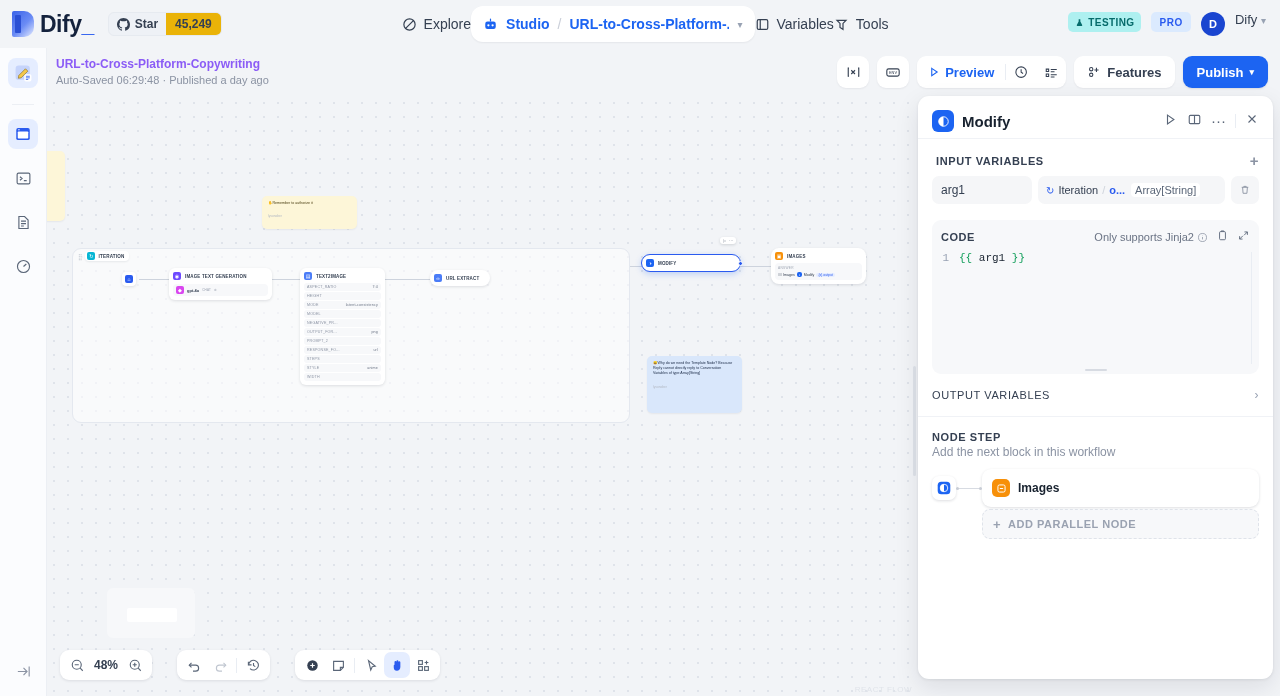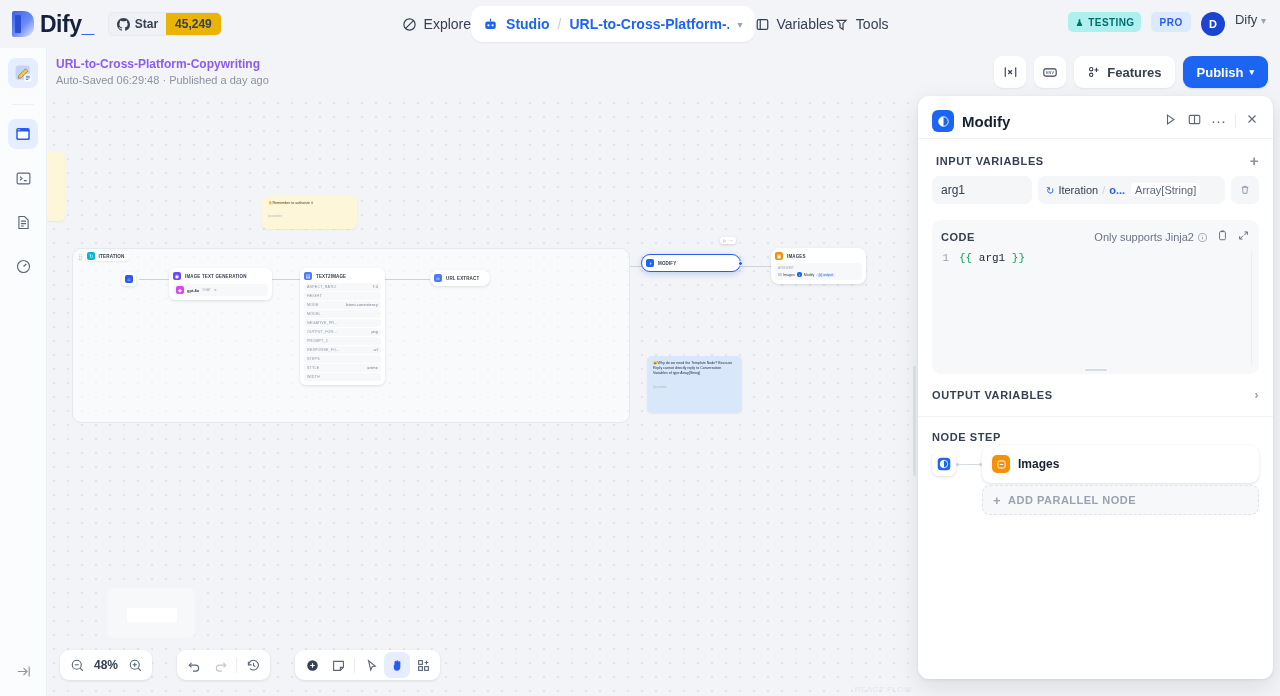--- a/index.html
+++ b/index.html
@@ -245,21 +245,21 @@
   .code-acts { display:flex; align-items:center; gap:8px; color:#5a6678; }
   .code-body { margin-top:6px; height:112px; font-family:"Liberation Mono", monospace; font-size:11px; position:relative; }
   .code-line { display:flex; gap:10px; }
   .ln { color:#98a2b3; width:8px; text-align:right; }
   .tok-br { color:#0f9d58; }
   .tok-var { color:#18222f; }
   .code-scroll { position:absolute; right:-2px; top:0; width:1px; height:112px; background:#e9edf3; }
   .code-grab { position:absolute; left:50%; transform:translateX(-50%); bottom:3px; width:22px; height:2px; background:#d7dbe2; border-radius:2px; }
   .sec-row {
     display:flex; align-items:center; padding:14px 14px 14px 14px;
-    font-size:11px; font-weight:700; color:#354052; letter-spacing:.6px; cursor:pointer;
+    font-size:11px; font-weight:400; color:#354052; letter-spacing:.6px; cursor:pointer;
   }
   .sec-row .arr { margin-left:auto; color:#98a2b3; font-size:12px; }
   .next-title { padding:14px 14px 2px 14px; font-size:11px; font-weight:700; color:#354052; letter-spacing:.6px; }
   .next-sub { padding:0 14px 10px 14px; font-size:12px; color:#8b93a3; }
   .next-row { display:flex; align-items:center; padding:0 14px; }
   .next-ico { width:24px; height:24px; border-radius:7px; background:#fff; box-shadow:0 1px 3px rgba(16,24,40,.14); display:flex; align-items:center; justify-content:center; flex:none;}
   .next-conn { width:26px; height:1px; background:#d7dbe2; position:relative; }
   .next-conn:before, .next-conn:after { content:""; position:absolute; top:-1px; width:3px; height:3px; background:#c8cdd6; border-radius:50%; }
   .next-conn:before { left:0; } .next-conn:after { right:0; }
   .next-card {
@@ -361,20 +361,42 @@
         <svg width="15" height="15" viewBox="0 0 20 20" fill="none" stroke="#354052" stroke-width="1.5">
             <path d="M4 4H3v11h1M16 4h1v11h-1"></path>
             <path d="M7 7l5 5M12 7l-5 5"></path>
           </svg>
       </div>
       <div class="icon-btn">
         <svg width="16" height="15" viewBox="0 0 22 20" fill="none" stroke="#354052" stroke-width="1.5">
             <rect x="2.5" y="5" width="17" height="10" rx="2.5"></rect>
             <text x="11" y="12.4" font-size="5.4" fill="#354052" stroke="none" text-anchor="middle" font-family="Liberation Sans">ENV</text>
           </svg>
+      </div>
+      <div class="group-btn">
+        <div class="grp-item">
+          <svg width="12" height="12" viewBox="0 0 16 16" fill="none" stroke="#1c64f2" stroke-width="1.5">
+              <path d="M5 3.2 12.2 8 5 12.8z"></path>
+            </svg>
+          <span>Preview</span>
+        </div>
+        <div class="grp-sep"></div>
+        <div class="grp-icon">
+          <svg width="15" height="15" viewBox="0 0 20 20" fill="none" stroke="#354052" stroke-width="1.4">
+              <circle cx="9.5" cy="9.5" r="7"></circle>
+              <path d="M9.5 5.5v4.2l2.6 1.6"></path>
+            </svg>
+        </div>
+        <div class="grp-icon">
+          <svg width="15" height="15" viewBox="0 0 20 20" fill="none" stroke="#354052" stroke-width="1.4">
+              <path d="M3 5.5h3.2v3.2H3z"></path>
+              <path d="M3 12h3.2v3.2H3z"></path>
+              <path d="M9 6h8M9 9h5M9 13h8M9 16h5"></path>
+            </svg>
+        </div>
       </div>
       <div class="group-btn">
         <div class="features-btn">
           <svg width="14" height="14" viewBox="0 0 20 20" fill="none" stroke="#354052" stroke-width="1.5">
               <circle cx="6" cy="6" r="2.4"></circle>
               <circle cx="6" cy="14" r="2.4"></circle>
               <path d="M13.5 4v6M10.5 7h6"></path>
             </svg>
           <span>Features</span>
         </div>
@@ -730,20 +752,21 @@
       <div class="code-grab"></div>
     </div>
 
     <div class="sec-row">
       <span>OUTPUT VARIABLES</span>
       <span class="arr">›</span>
     </div>
     <div class="p-div"></div>
 
     <div class="next-title">NODE STEP</div>
+    <div class="next-sub">Add the next block in this workflow</div>
     <div class="next-row">
       <div class="next-ico">
         <svg width="14" height="14" viewBox="0 0 20 20">
             <rect x="1" y="1" width="18" height="18" rx="5" fill="#1c64f2"></rect>
             <path d="M10 4.5a5.5 5.5 0 0 0 0 11z" fill="#fff"></path>
             <circle cx="10" cy="10" r="5.4" fill="none" stroke="#fff" stroke-width="1.2"></circle>
           </svg>
       </div>
       <div class="next-conn"></div>
       <div class="next-card">

